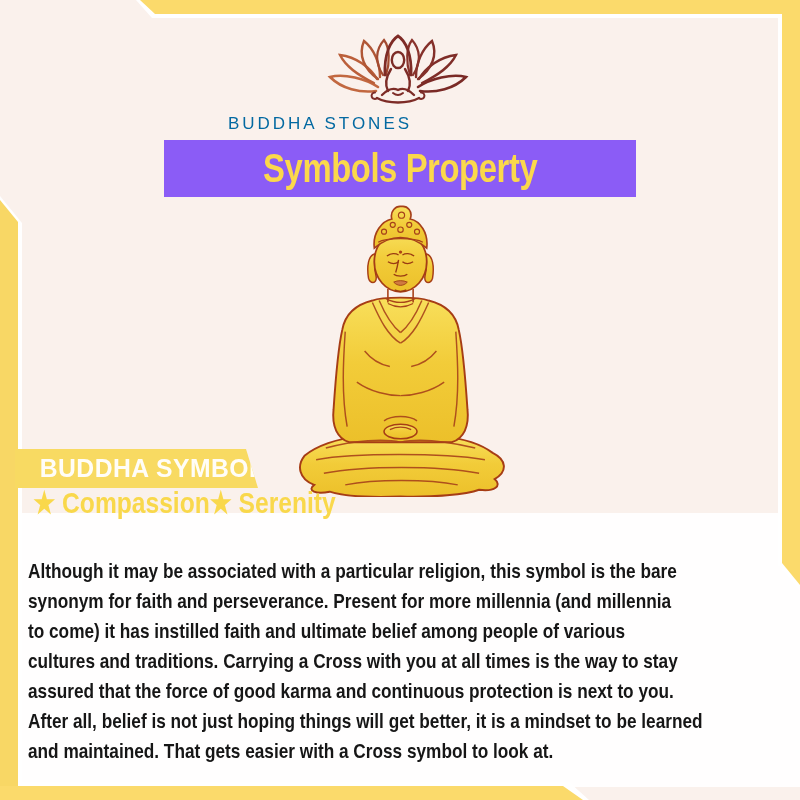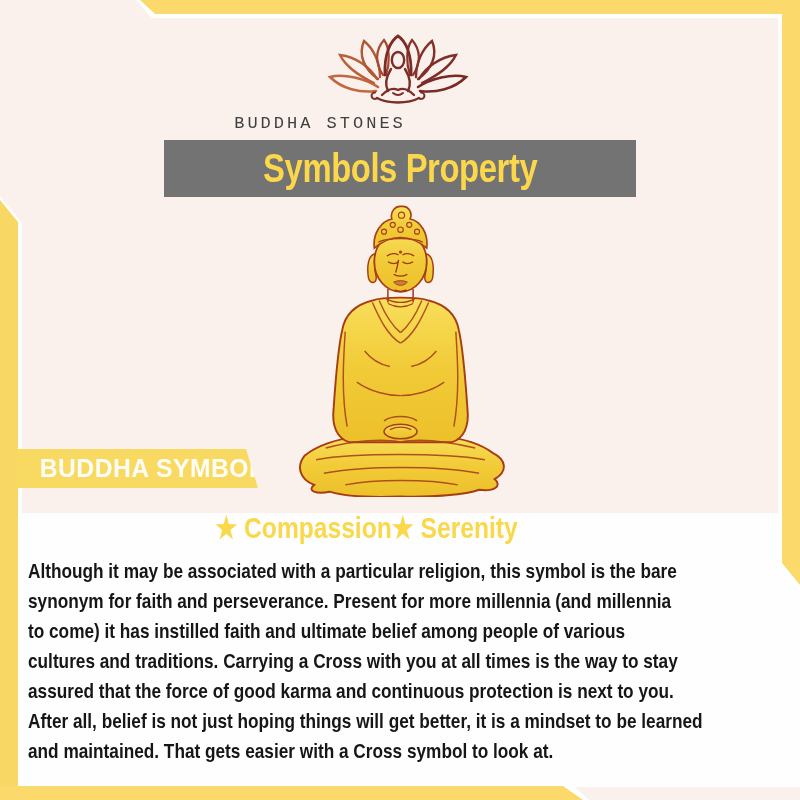--- a/index.html
+++ b/index.html
@@ -10,47 +10,47 @@
   }
   .abs{position:absolute;}
   
   #frame-svg{left:0;top:0;width:800px;height:800px;z-index:2;pointer-events:none;}
   
   .content-panel{left:0;top:513px;width:800px;height:274px;background:#fffefe;z-index:1;}
   
   .logo-svg{left:322px;top:33px;width:152px;height:78px;z-index:3;}
   .brand-name{
     left:0;top:114px;width:640px;text-align:center;z-index:3;
-    font-family:Liberation Mono, monospace;font-size:17px;letter-spacing:3px;
-    color:#404040;font-weight:400;
+    font-family:Liberation Sans, sans-serif;font-size:17px;letter-spacing:3px;
+    color:#0369a1;font-weight:400;
   }
   
   .title-band{
-    left:164px;top:140px;width:472px;height:57px;background:#737373;z-index:3;
+    left:164px;top:140px;width:472px;height:57px;background:#8b5cf6;z-index:3;
     display:flex;align-items:center;justify-content:center;
   }
   .page-title{
     font-size:40px;font-weight:700;color:#fbd84b;white-space:nowrap;
     transform:scaleX(.82);letter-spacing:-.5px;
   }
   
   .statue-svg{left:287px;top:205px;width:228px;height:292px;z-index:3;}
   
   .ribbon{
     left:15px;top:449px;width:243px;height:39px;background:#f8da62;z-index:3;
     clip-path:polygon(0 0,231px 0,243px 100%,0 100%);
     display:flex;align-items:center;
   }
   .ribbon-label{
     font-size:26px;font-weight:700;color:#fffdf8;letter-spacing:.5px;
     padding-left:26px;white-space:nowrap;transform:scaleX(.95);transform-origin:left center;
   }
   
   .tagline{
-    left:0;top:510px;width:732px;z-index:3;text-align:center;
+    left:0;top:485px;width:732px;z-index:3;
   }
   .tagline span{
     display:inline-block;font-size:30px;font-weight:700;color:#f9d84b;
     white-space:nowrap;transform:scaleX(.82);
   }
   
   .body-copy{left:28px;top:556px;width:750px;z-index:3;}
   .body-line{
     font-size:21px;font-weight:700;color:#161616;line-height:30px;
     white-space:nowrap;transform:scaleX(.82);transform-origin:left center;

